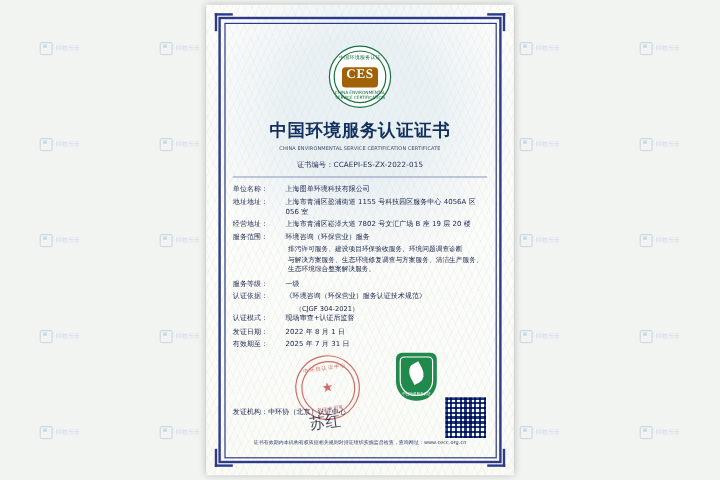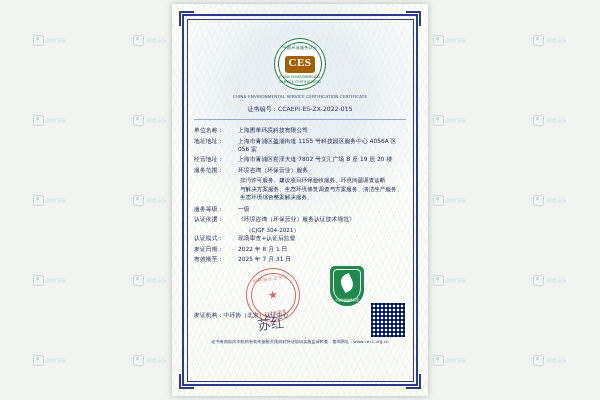--- a/index.html
+++ b/index.html
@@ -607,20 +607,21 @@
         <div id="logo">
           <div id="logo-ring"></div>
           <div id="logo-top-txt">中国环境服务认证</div>
           <div id="logo-core">
             <span>CES</span>
           </div>
           <div id="logo-bot-txt">CHINA ENVIRONMENTAL SERVICE CERTIFICATION</div>
         </div>
       </div>
 
+      <div id="title">中国环境服务认证证书</div>
       <div id="title-en">CHINA ENVIRONMENTAL SERVICE CERTIFICATION CERTIFICATE</div>
 
       <div id="cert-no">
         <span>证书编号：</span><span>CCAEPI-ES-ZX-2022-015</span>
       </div>
 
       <div id="rule"></div>
 
       <div id="fields">
 

